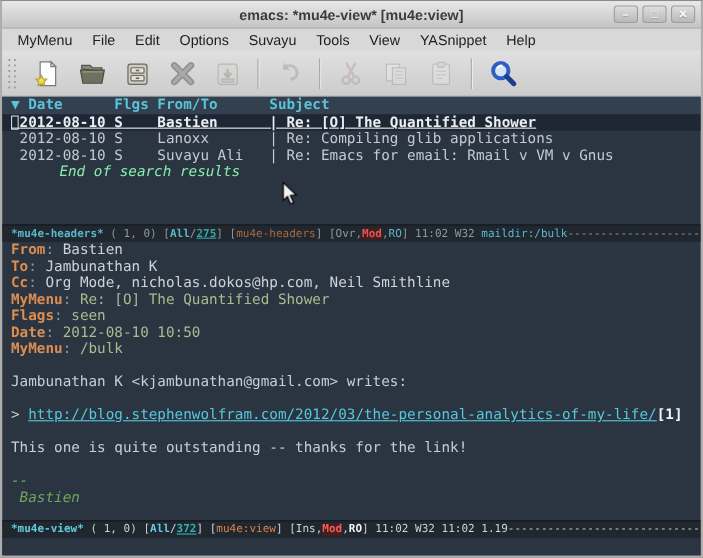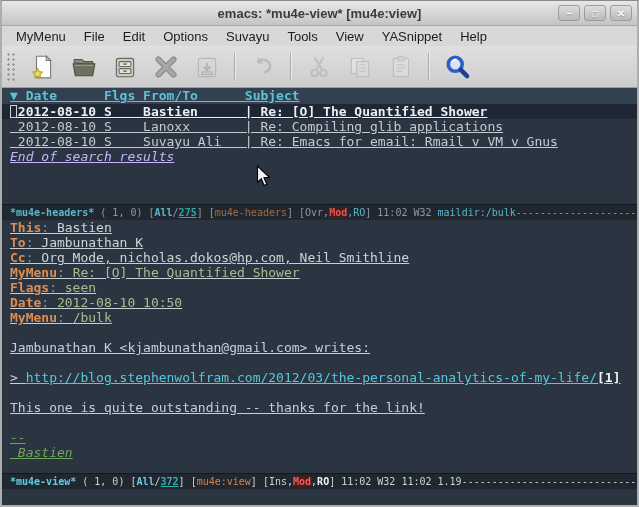--- a/index.html
+++ b/index.html
@@ -45,27 +45,27 @@
   .tbtn { width:32px; height:32px; display:flex; align-items:center; justify-content:center; border-radius:3px; }
   .tbtn.disabled { opacity:.42; }
   .tsep { width:0; height:28px; border-left:1px solid #aaaaaa; border-right:1px solid #ececec; margin:0 2px; }
   
   .textarea {
     flex:1 1 auto; background:#2b3542; overflow:hidden;
     display:flex; flex-direction:column;
     font-family:"DejaVu Sans Mono", monospace; font-size:13px;
     color:#c6cfd6;
   }
-  .mono { white-space:pre; height:15px; line-height:15px; flex:0 0 15px; padding-left:8px; overflow:hidden;text-decoration:underline; }
+  .mono { white-space:pre; height:15px; line-height:15px; flex:0 0 15px; padding-left:8px; overflow:hidden; }
   .hl { height:16px; line-height:16px; flex:0 0 16px; background:#33404f; color:#5bc4d9; font-weight:bold; }
   .rowwrap { position:relative; }
   .row { color:#c2cbd2; }
   .row.selected { background:#1e2733; color:#e9eff4; font-weight:bold; text-decoration:underline; }
   .cursor-box { position:absolute; left:8px; top:1px; width:7px; height:13px; border:1px solid #cdd5da; }
-  .end-marker { color:#c4b5fd; font-style:italic; }
+  .end-marker { color:#86efac; font-style:italic;margin-left:44px; }
   .spacer1 { flex:0 0 40px; }
   .spacer2 { flex:1 1 auto; }
   
   .modeline {
     height:16px; line-height:15px; flex:0 0 16px; white-space:pre; overflow:hidden;
     padding-left:8px; font-size:10px; background:#20272f; border-top:1px solid #121820;
   }
   .modeline .name { font-weight:bold; }
   .ml-inactive { color:#8e98a0; }
   .ml-inactive .name, .ml-inactive .cy { color:#58b7c9; }
@@ -215,21 +215,21 @@
       <div class="mono row selected"> 2012-08-10 S    Bastien      | Re: [O] The Quantified Shower</div>
       <div class="mono row"> 2012-08-10 S    Lanoxx       | Re: Compiling glib applications</div>
       <div class="mono row"> 2012-08-10 S    Suvayu Ali   | Re: Emacs for email: Rmail v VM v Gnus</div>
       <div class="cursor-box"></div>
     </div>
     <div class="mono end-marker">End of search results</div>
     <div class="spacer1"></div>
 
     <div class="modeline ml-inactive"><span class="name">*mu4e-headers*</span><span> ( 1, 0) </span><span>[</span><span class="cy allseg">All</span><span>/</span><span class="count">275</span><span>] [</span><span class="mmode">mu4e-headers</span><span>] [</span><span>Ovr</span><span>,</span><span class="mod">Mod</span><span>,</span><span class="cy">RO</span><span>] </span><span>11:02 W32 </span><span class="cy">maildir:/bulk</span><span>--------------------------------------------</span></div>
 
-    <div class="mono"><span class="fldlbl">This</span><span class="fldcolon">: </span><span class="val-contact">Bastien</span></div>
+    <div class="mono"><span class="fldlbl">From</span><span class="fldcolon">: </span><span class="val-contact">Bastien</span></div>
     <div class="mono"><span class="fldlbl">To</span><span class="fldcolon">: </span><span class="val-contact">Jambunathan K</span></div>
     <div class="mono"><span class="fldlbl">Cc</span><span class="fldcolon">: </span><span class="val-contact">Org Mode, nicholas.dokos@hp.com, Neil Smithline</span></div>
     <div class="mono"><span class="fldlbl">MyMenu</span><span class="fldcolon">: </span><span class="val-special">Re: [O] The Quantified Shower</span></div>
     <div class="mono"><span class="fldlbl">Flags</span><span class="fldcolon">: </span><span class="val-special">seen</span></div>
     <div class="mono"><span class="fldlbl">Date</span><span class="fldcolon">: </span><span class="val-special">2012-08-10 10:50</span></div>
     <div class="mono"><span class="fldlbl">MyMenu</span><span class="fldcolon">: </span><span class="val-special">/bulk</span></div>
 
     <div class="mono"></div>
     <div class="mono body-line">Jambunathan K &lt;kjambunathan@gmail.com&gt; writes:</div>
     <div class="mono"></div>

